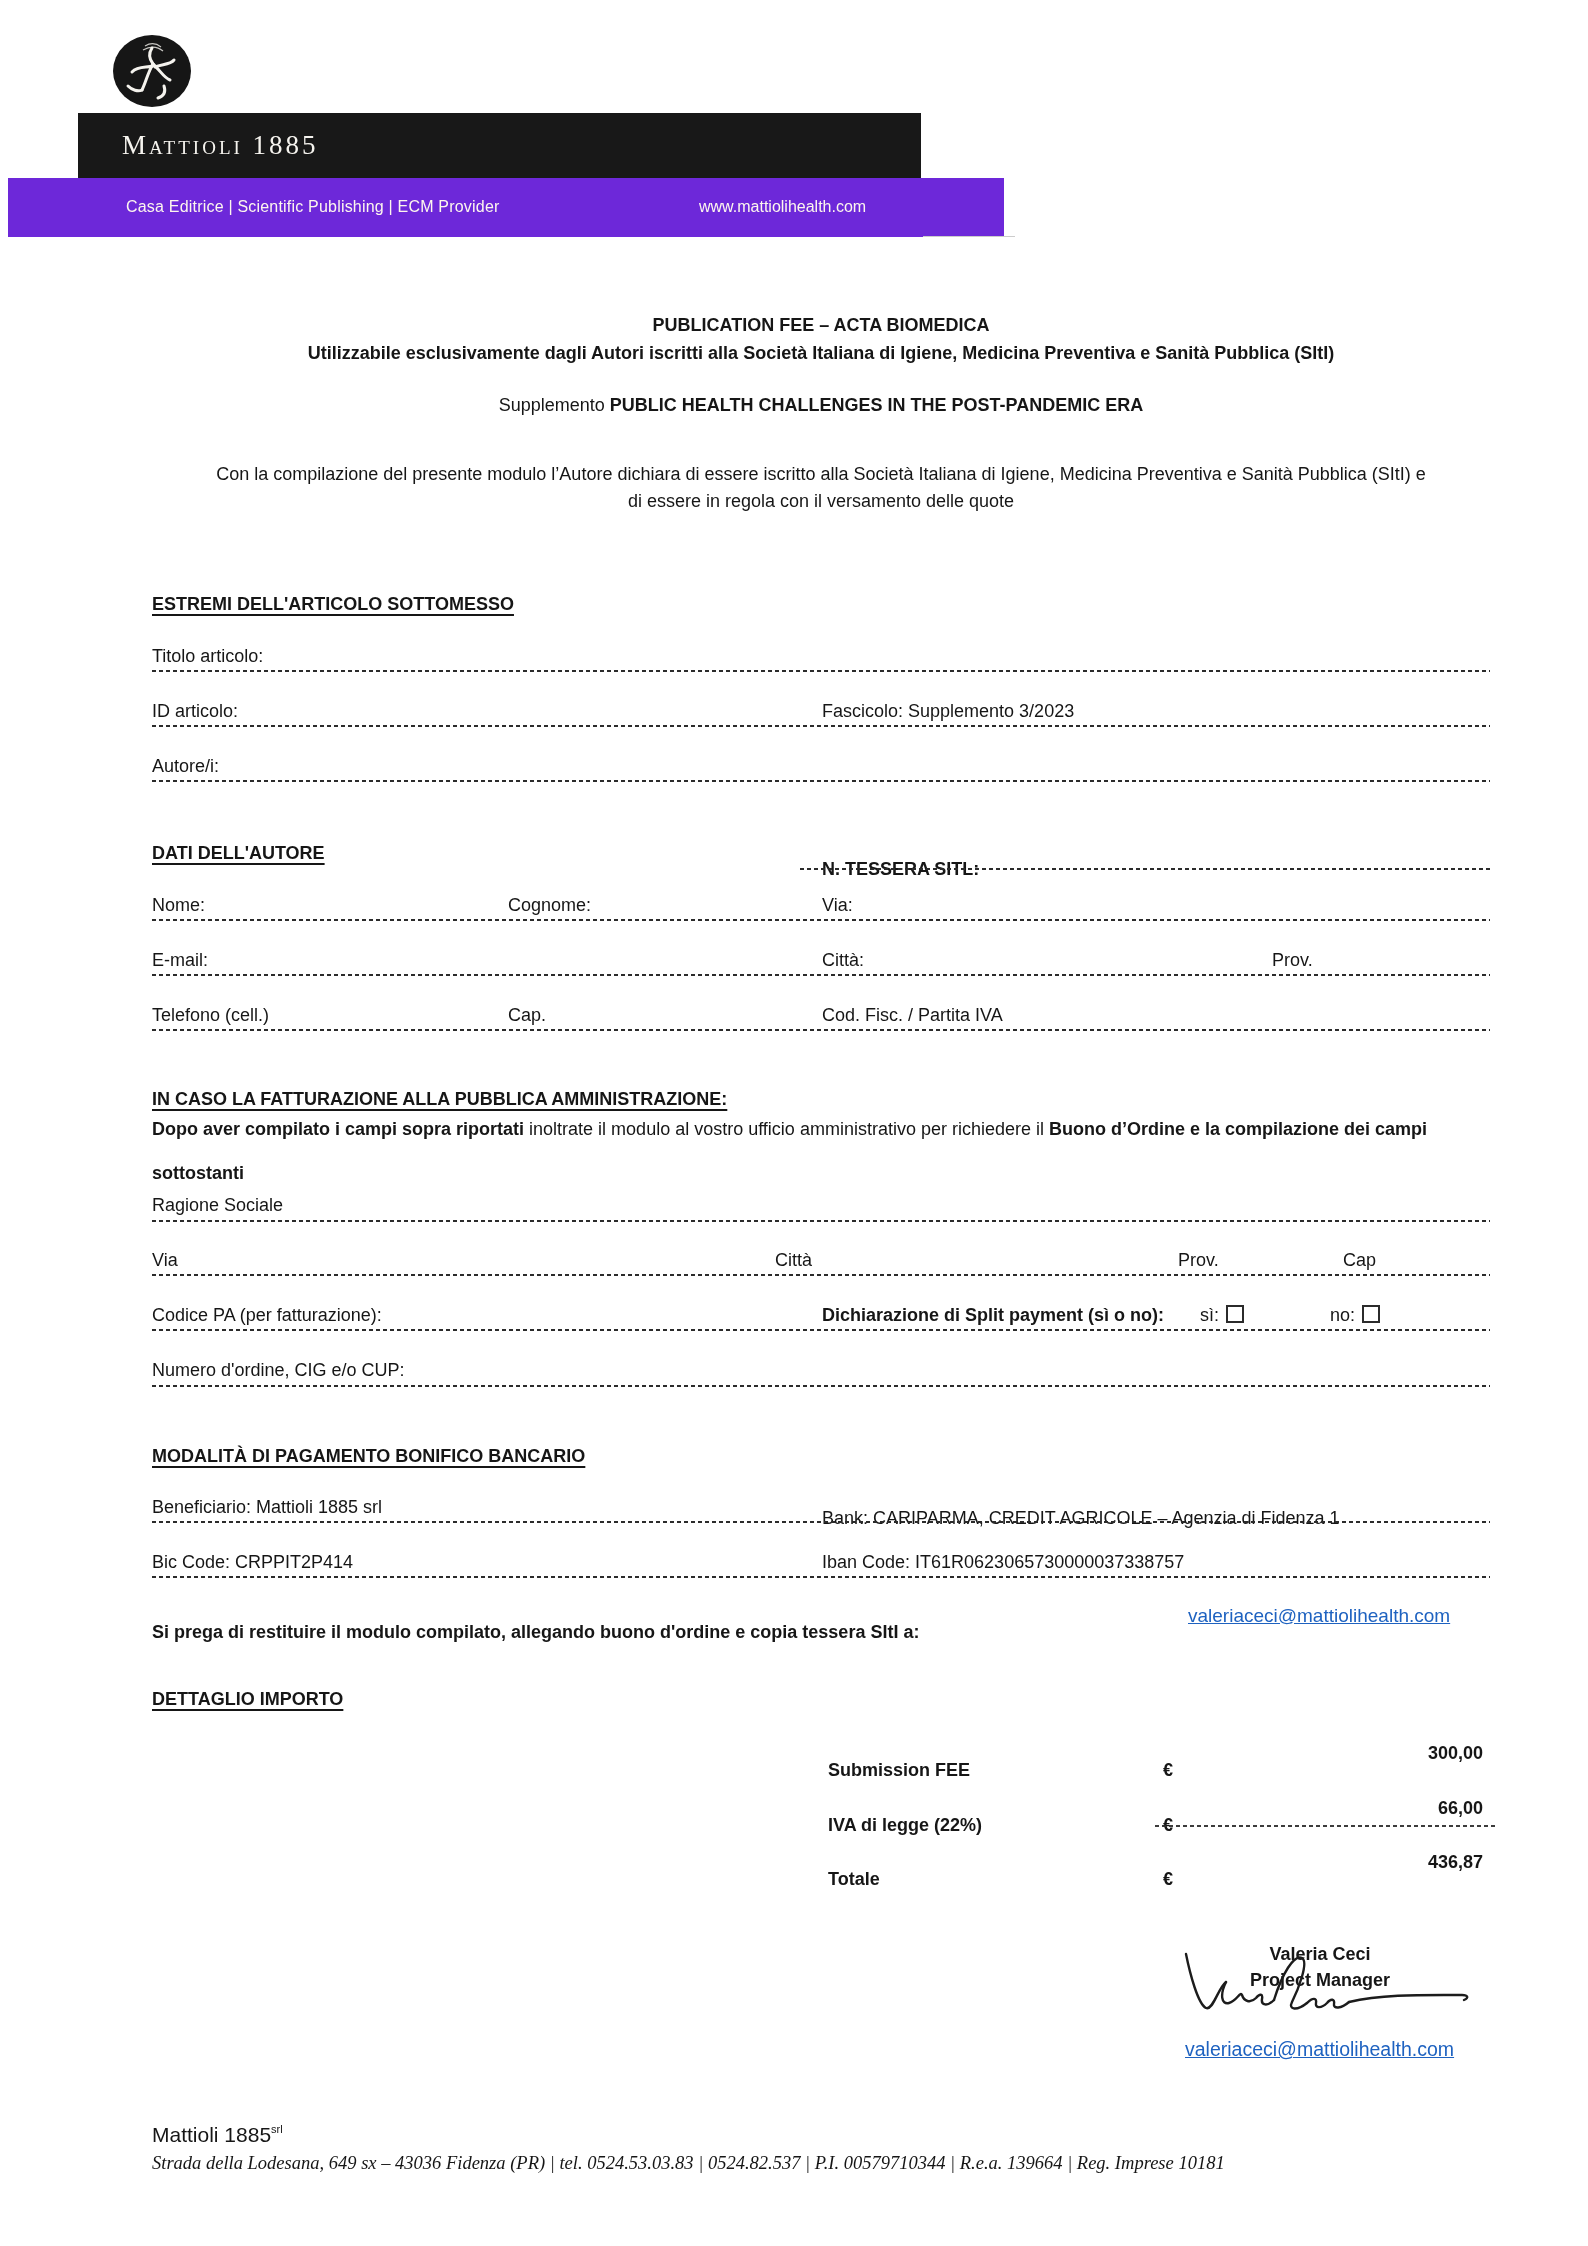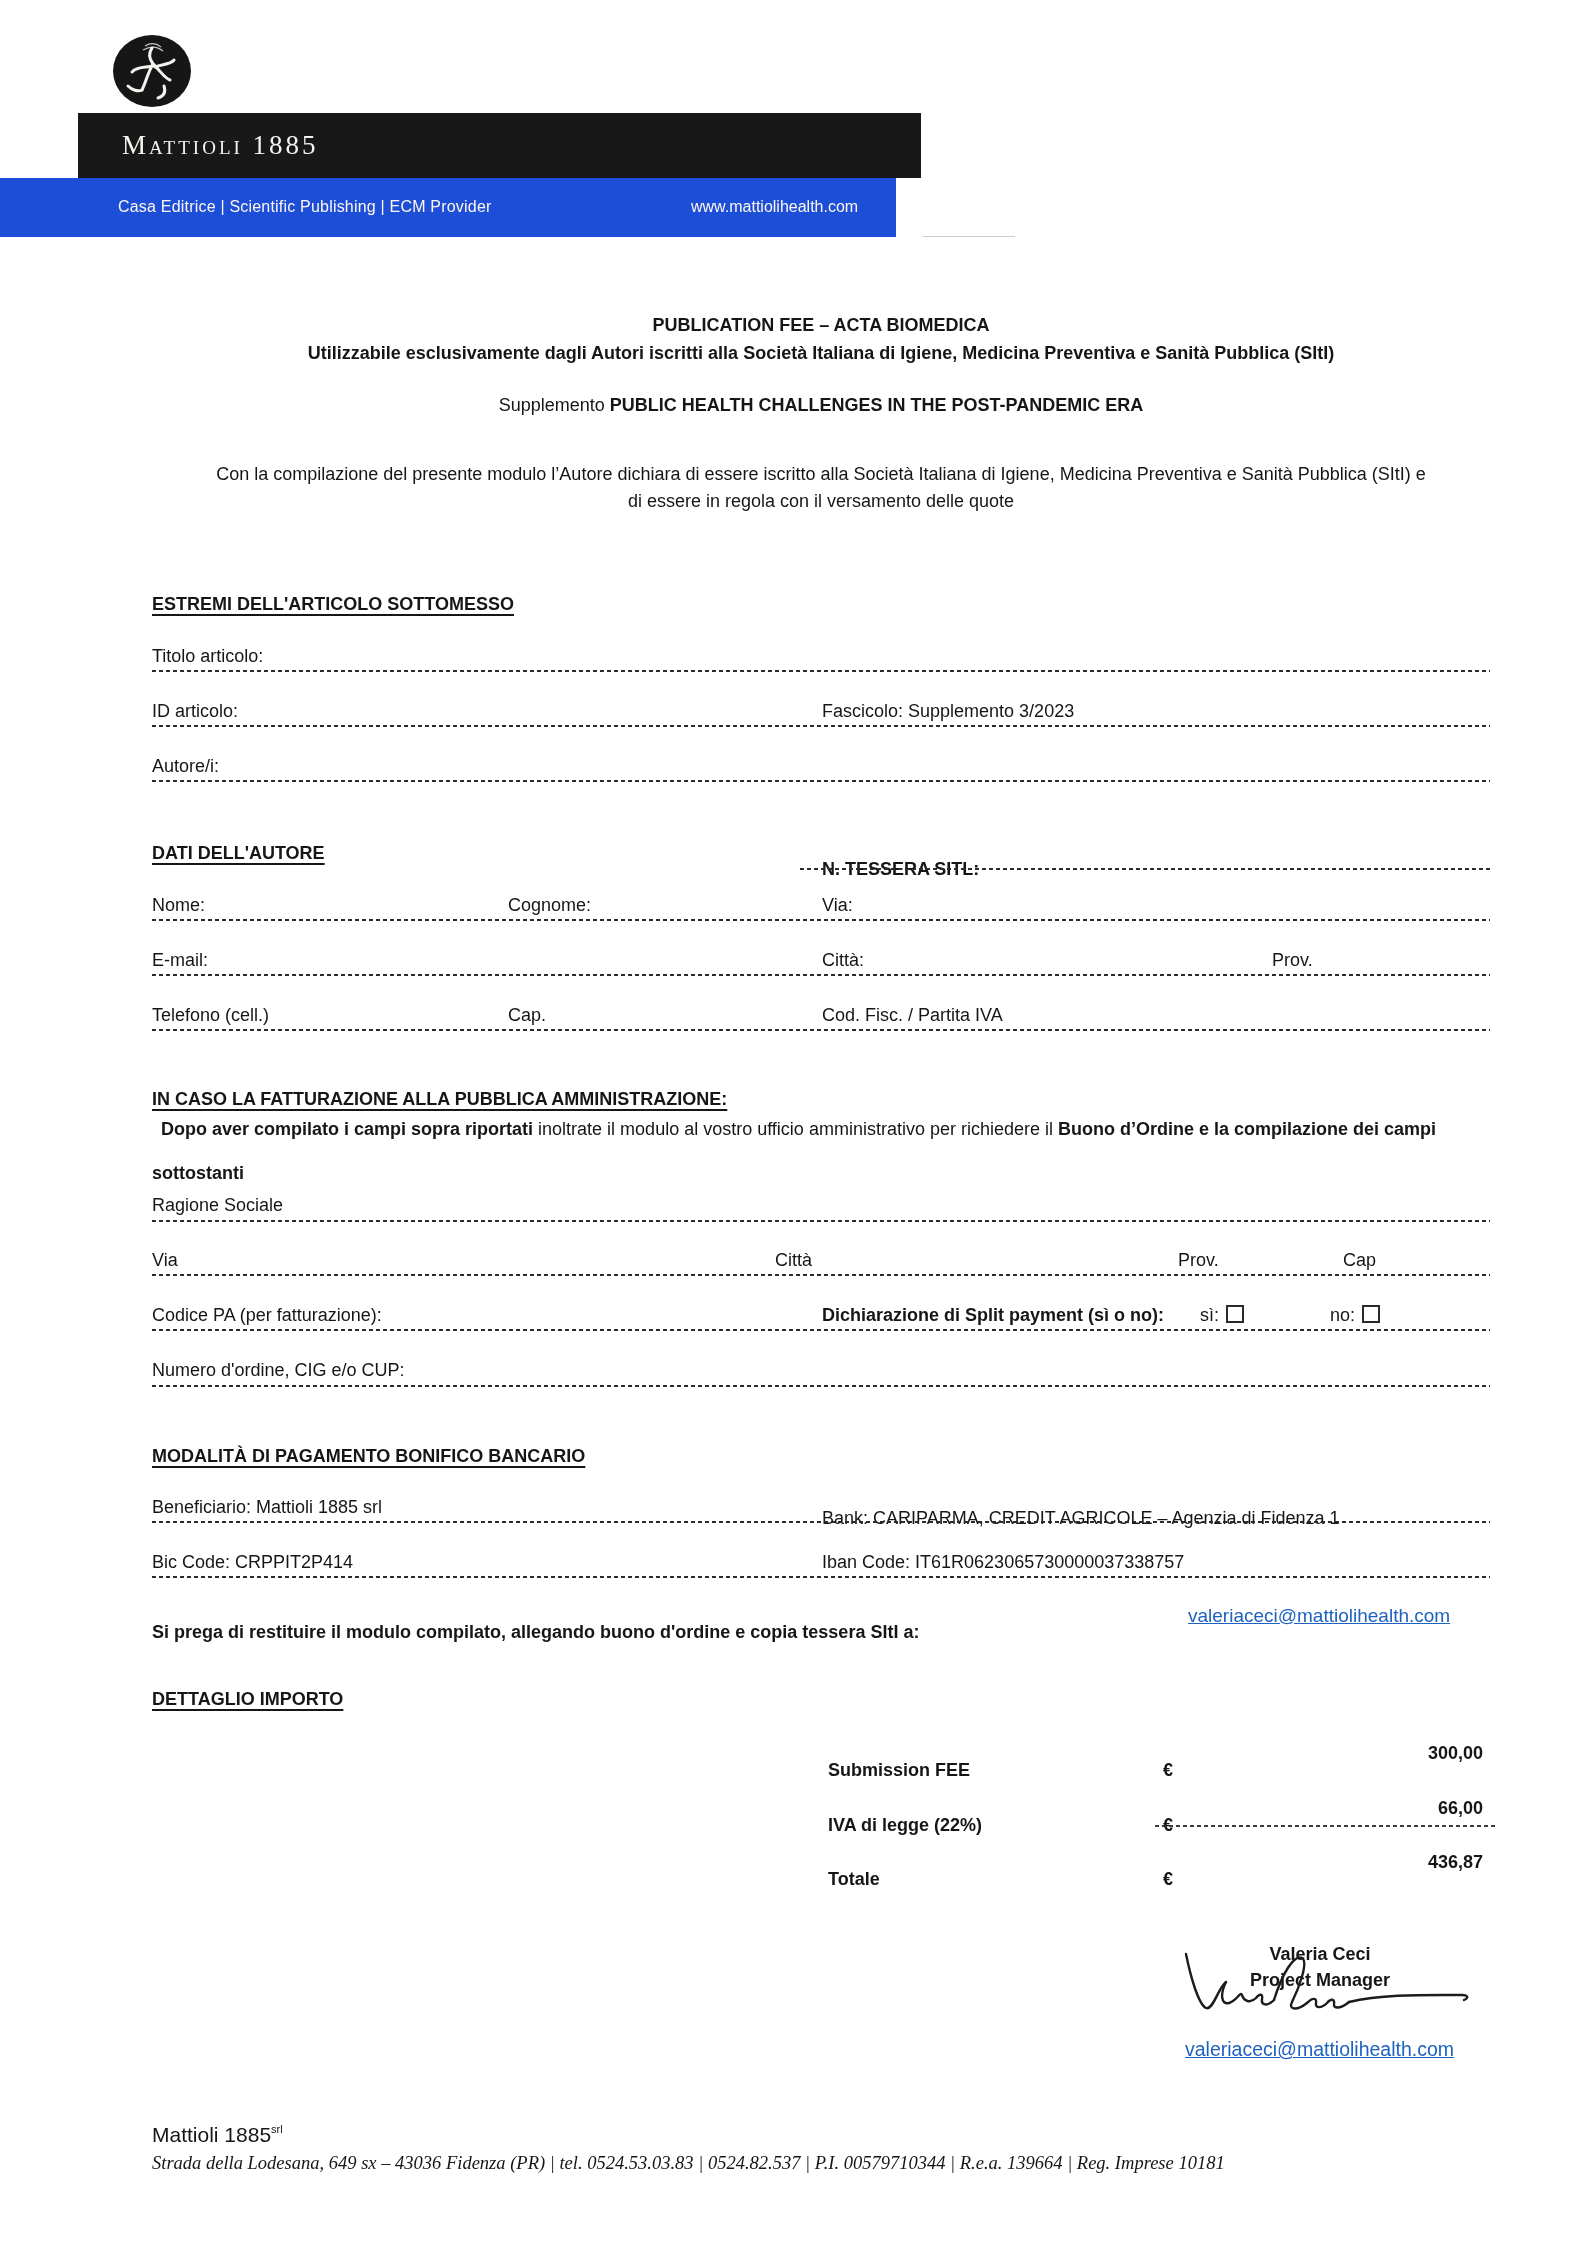--- a/index.html
+++ b/index.html
@@ -16,21 +16,21 @@
   .dot.thin{height:2px;opacity:.92;}
   .cbx{display:inline-block;width:14px;height:14px;border:2px solid #2b2b2b;vertical-align:-2px;margin-left:7px;background:#fff;}
   a.link,.link{color:#1e62c0;text-decoration:underline;cursor:pointer;}
   .rightnum{position:absolute;width:185px;text-align:right;font-weight:bold;font-size:18px;white-space:nowrap;}
 
   
   .logo-ellipse{position:absolute;left:112px;top:34px;width:80px;height:74px;}
   .bar-black{position:absolute;left:78px;top:113px;width:843px;height:65px;background:#181818;display:flex;align-items:center;}
   .wordmark{font-family:"Liberation Serif",serif;color:#f5f3ee;font-size:27px;letter-spacing:3px;
             font-variant-caps:small-caps;margin-left:44px;}
-  .bar-orange{position:absolute;left:0;top:178px;width:896px;height:59px;background:#1d4ed8;}
+  .bar-orange{position:absolute;left:8px;top:178px;width:996px;height:59px;background:#6d28d9;}
   .bar-orange .tagline{position:absolute;left:118px;top:20px;font-size:16px;color:#fdf6ee;letter-spacing:.2px;}
   .bar-orange .site{position:absolute;left:691px;top:20px;font-size:16px;color:#fdf6ee;}
   .hdr-rule{position:absolute;left:923px;top:236px;width:92px;height:1px;background:#cccccc;}
 
   .sig-svg{position:absolute;left:1178px;top:1942px;width:305px;height:92px;}
   .footer-serif{font-family:"Liberation Serif",serif;font-style:italic;font-size:18.5px;}
   sup.srl{font-size:11px;font-weight:normal;vertical-align:9px;}
 </style>
 </head>
 <body>
@@ -95,21 +95,21 @@
 <div class="lbl" style="left:822px;top:949px;">Città:</div>
 <div class="lbl" style="left:1272px;top:949px;">Prov.</div>
 <div class="dot" style="left:152px;top:974px;width:1338px;"></div>
 
 <div class="lbl" style="left:152px;top:1004px;">Telefono (cell.)</div>
 <div class="lbl" style="left:508px;top:1004px;">Cap.</div>
 <div class="lbl" style="left:822px;top:1004px;">Cod. Fisc. / Partita IVA</div>
 <div class="dot" style="left:152px;top:1029px;width:1338px;"></div>
 
 <div class="lbl heading" style="left:152px;top:1088px;">IN CASO LA FATTURAZIONE ALLA PUBBLICA AMMINISTRAZIONE:</div>
-<div class="lbl" style="left:161px;top:1118px;"><span class="b">Dopo aver compilato i campi sopra riportati</span><span> inoltrate il modulo al vostro ufficio amministrativo per richiedere il </span><span class="b">Buono d’Ordine e la compilazione dei campi</span></div>
+<div class="lbl" style="left:152px;top:1118px;"><span class="b">Dopo aver compilato i campi sopra riportati</span><span> inoltrate il modulo al vostro ufficio amministrativo per richiedere il </span><span class="b">Buono d’Ordine e la compilazione dei campi</span></div>
 <div class="lbl b" style="left:152px;top:1146px;">sottostanti</div>
 
 <div class="lbl" style="left:152px;top:1194px;">Ragione Sociale</div>
 <div class="dot" style="left:152px;top:1220px;width:1338px;"></div>
 
 <div class="lbl" style="left:152px;top:1249px;">Via</div>
 <div class="lbl" style="left:775px;top:1249px;">Città</div>
 <div class="lbl" style="left:1178px;top:1249px;">Prov.</div>
 <div class="lbl" style="left:1312px;top:1249px;margin-left:31px;">Cap</div>
 <div class="dot" style="left:152px;top:1274px;width:1338px;"></div>

